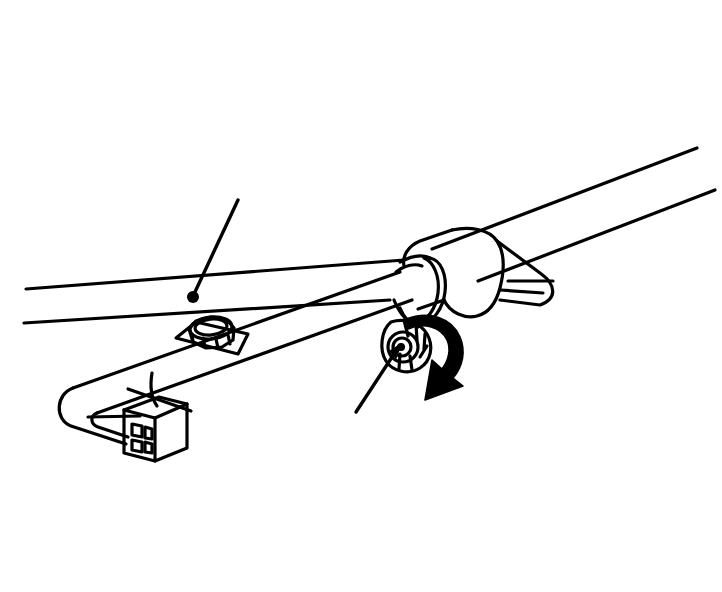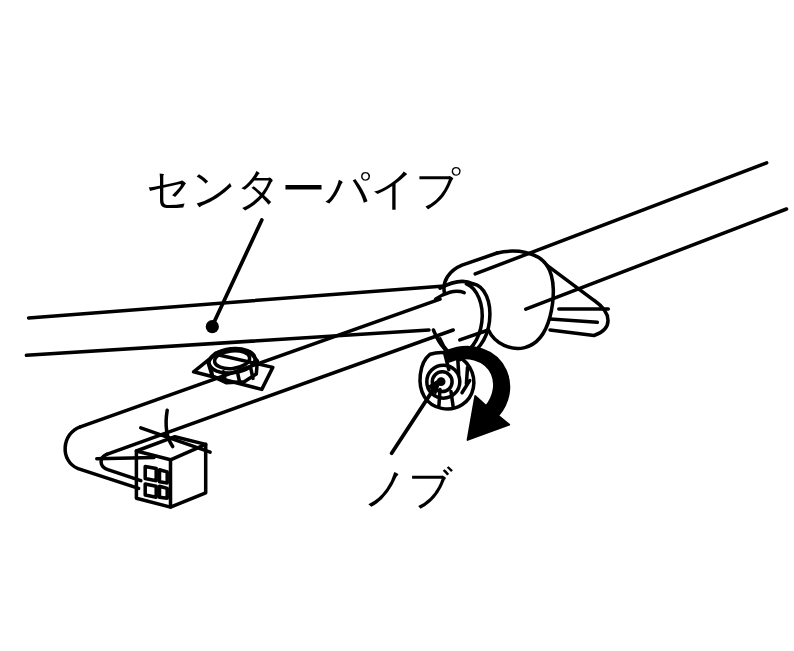--- a/index.html
+++ b/index.html
@@ -161,17 +161,15 @@
       </g>
 
       <g>
         <path d="M 356 412 L 396 351" stroke-width="3.4"></path>
         <path d="M 401 344 L 390 351 L 396 358 Z" fill="#000000" stroke="#000000" stroke-width="1.4"></path>
       </g>
 
     </g>
   </svg>
 
-  <div class="label-text" id="label-center-pipe">センターパイプ</div>
 
-  <div class="label-text" id="label-knob">ノブ</div>
 
 </div>
 
 </body></html>

